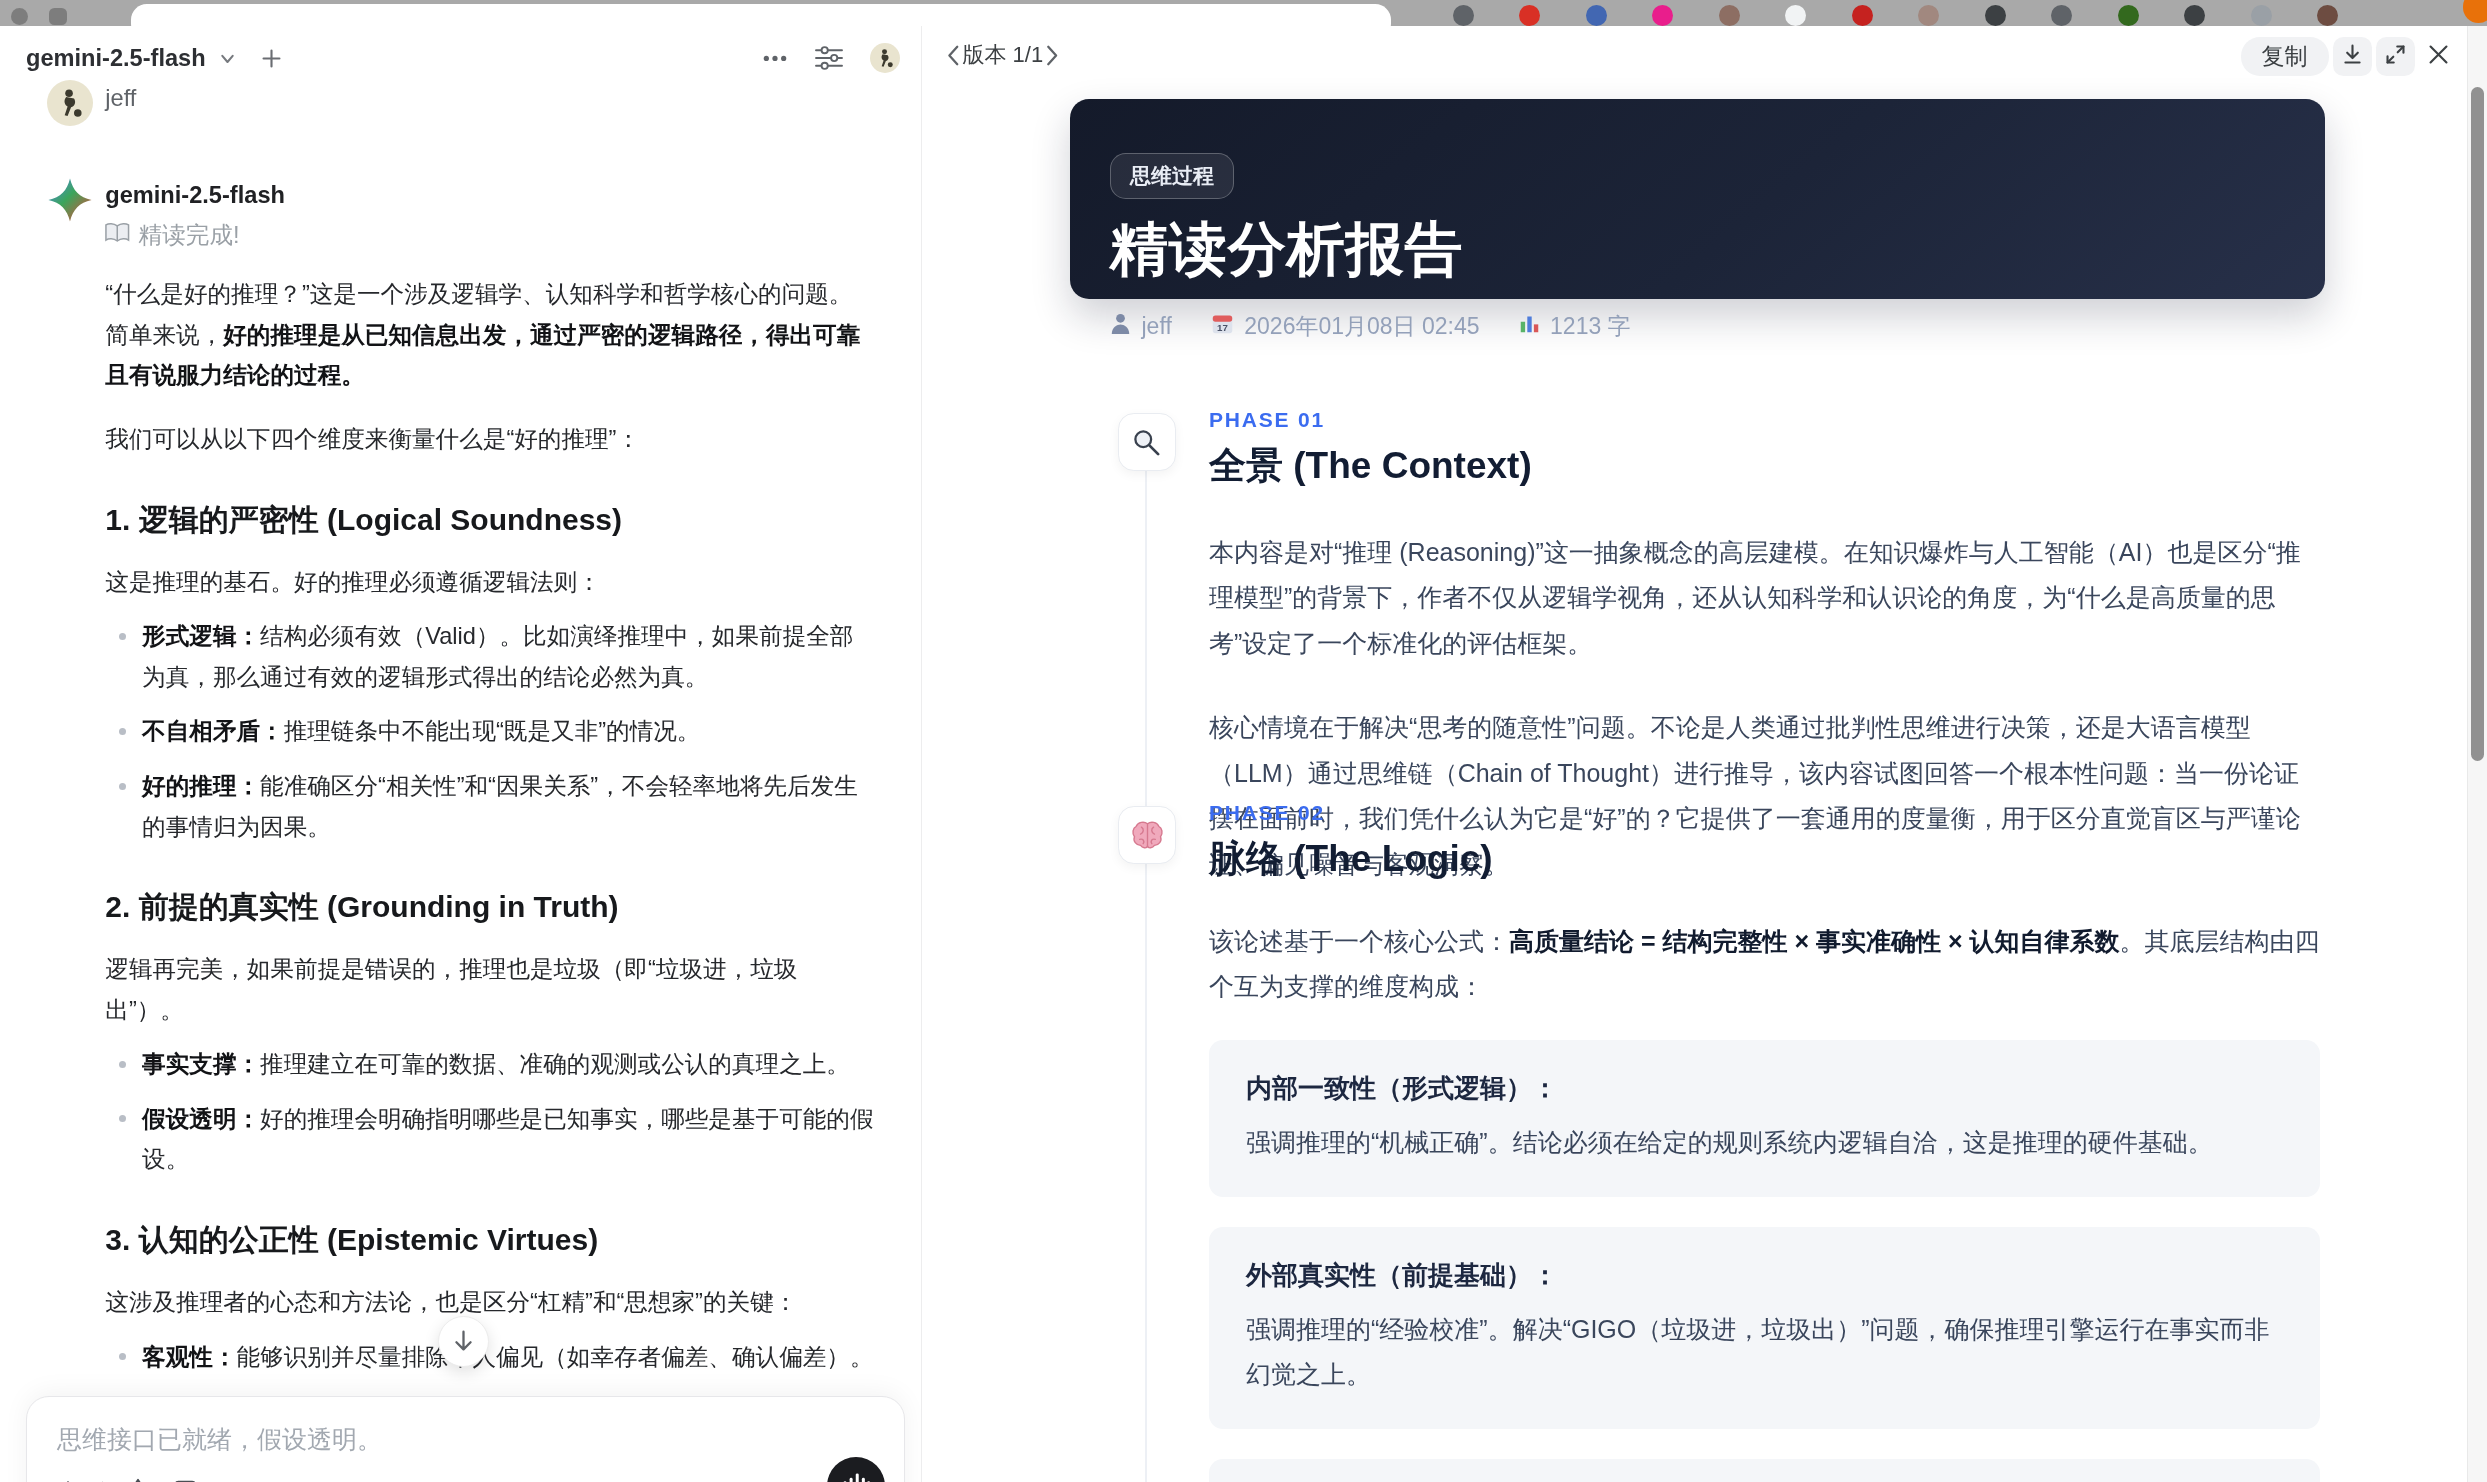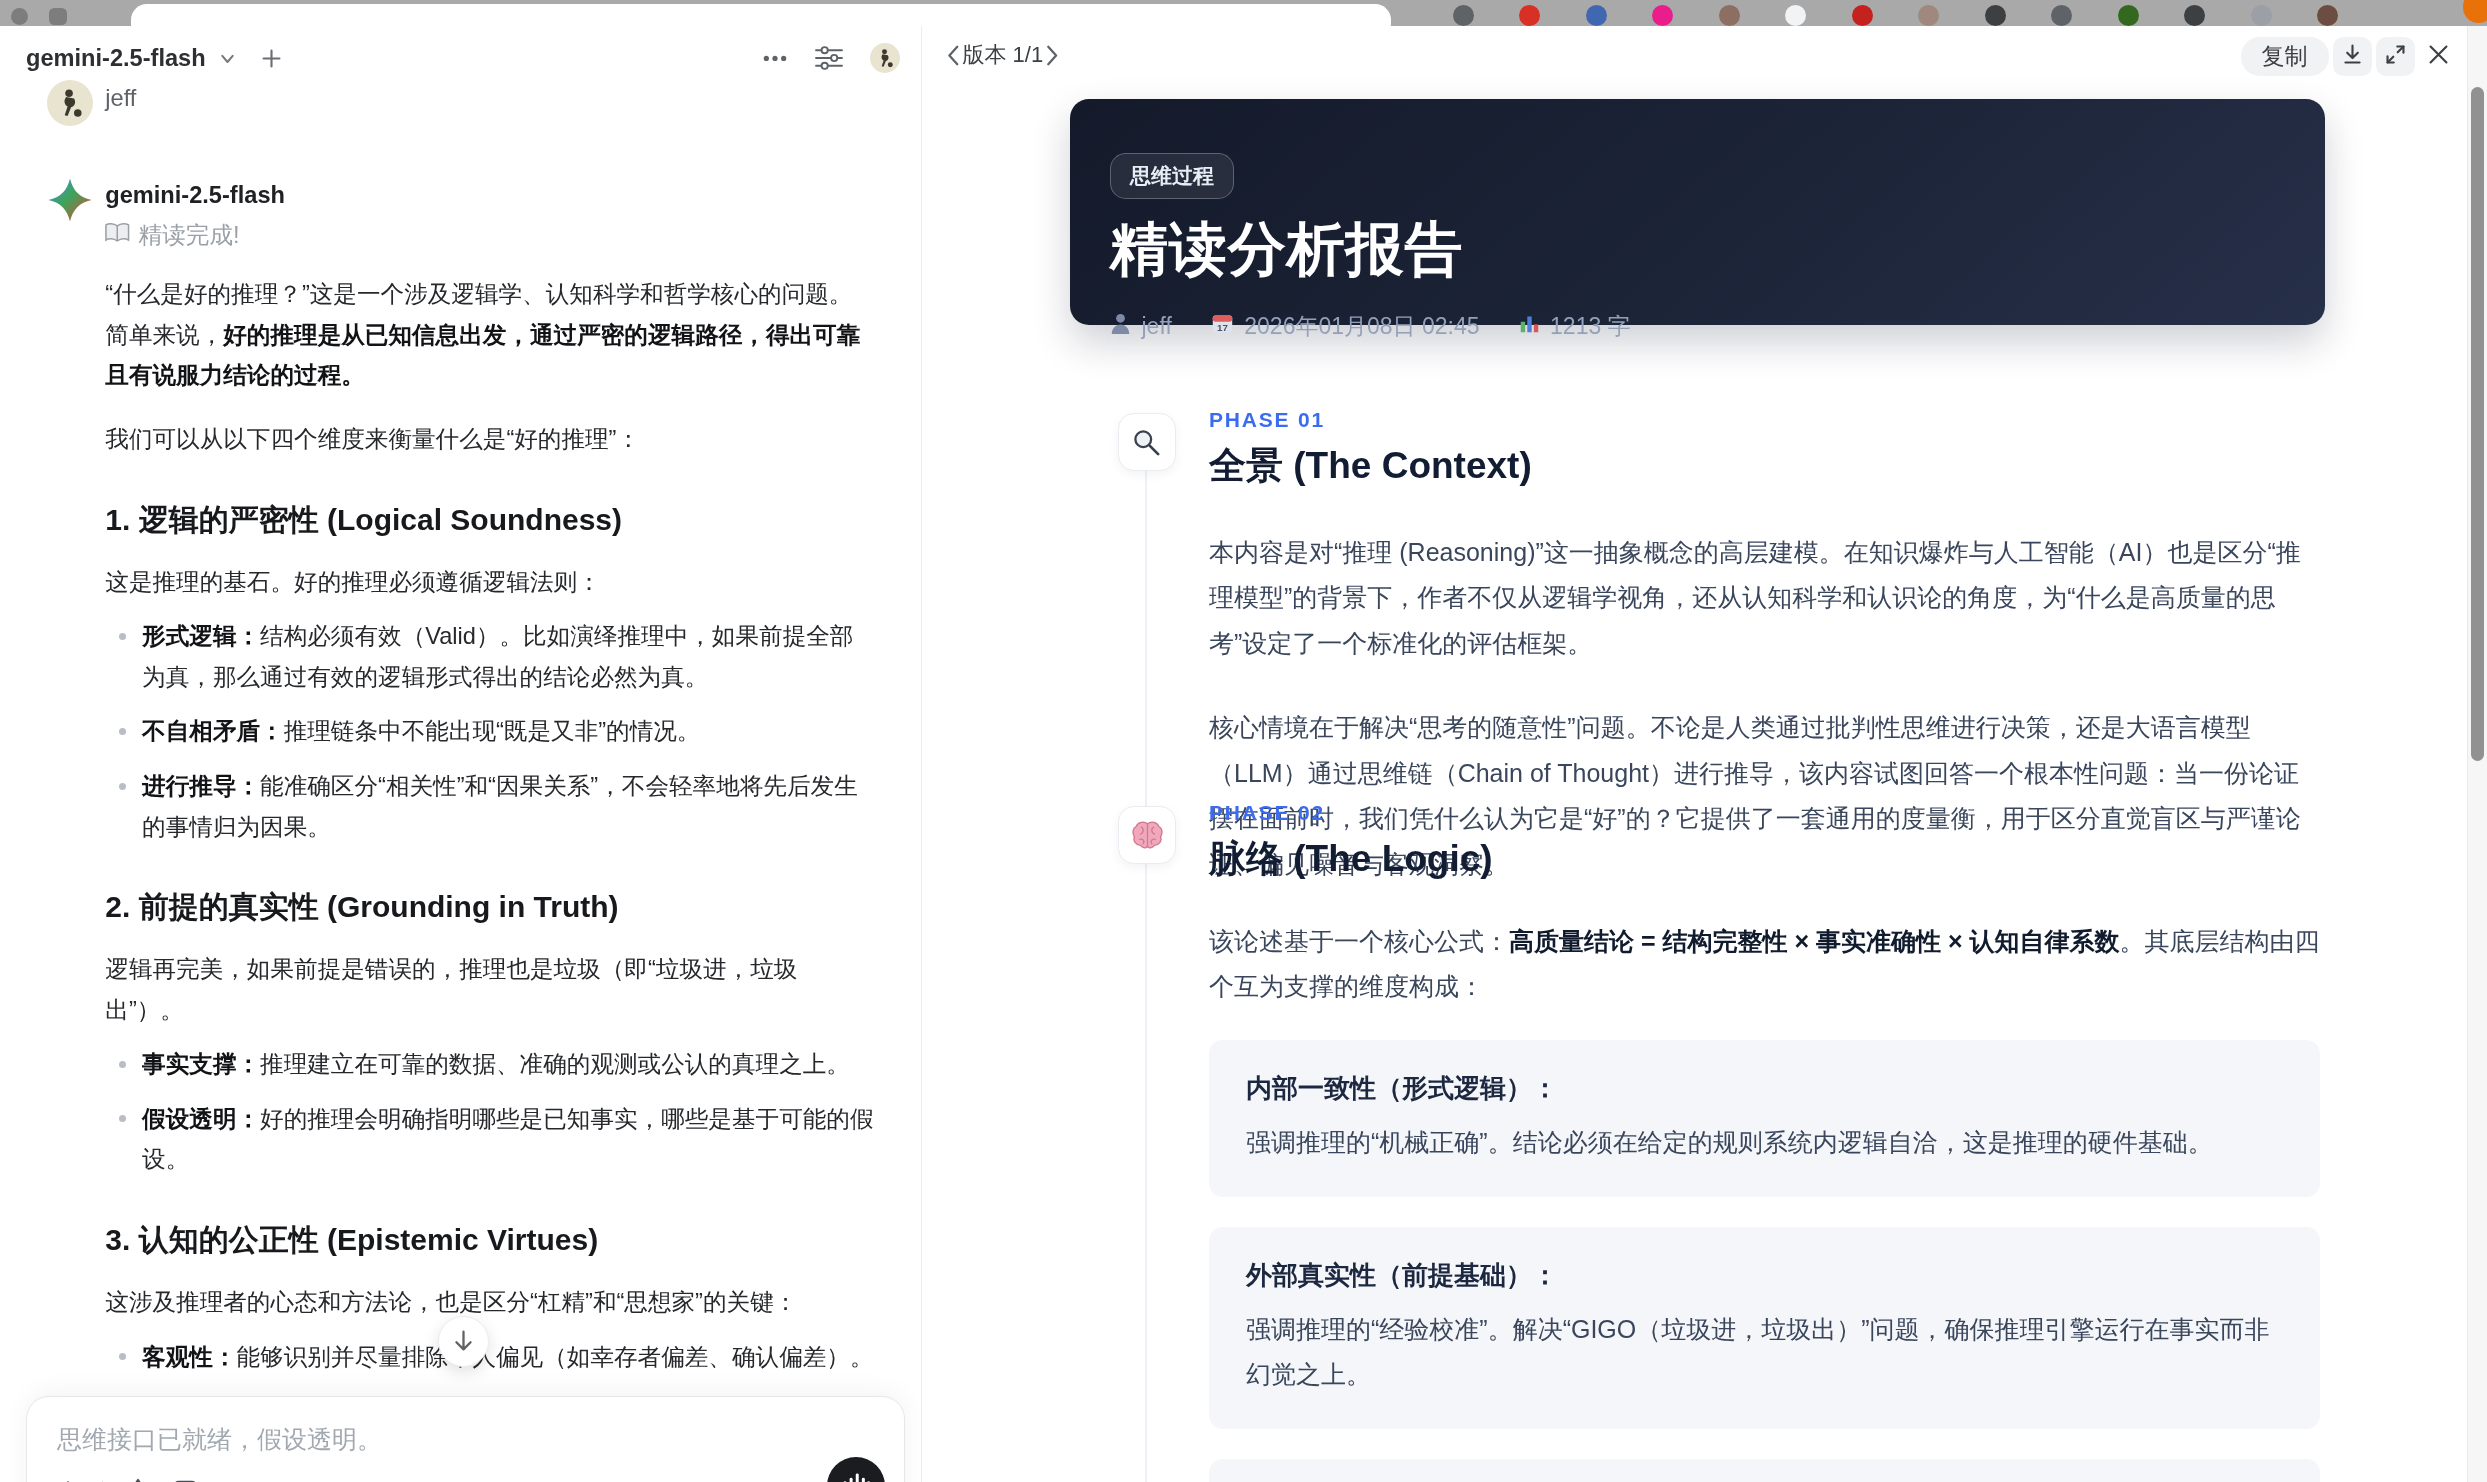--- a/index.html
+++ b/index.html
@@ -60,21 +60,21 @@
   
   .preview{position:absolute;left:922px;right:19px;top:0;bottom:0;background:#fff;overflow:hidden;}
   .version-nav{position:absolute;left:23px;top:14px;display:flex;align-items:center;gap:0;}
   .version-label{font-size:22px;color:#3c4043;}
   .actions{position:absolute;right:10.5px;top:10.5px;display:flex;align-items:center;gap:4px;}
   .pill{height:39px;padding:0 21px;border-radius:19px;background:#f1f2f4;border:none;font-size:23px;color:#3c4043;
         display:flex;align-items:center;cursor:pointer;font-family:inherit;}
   .sq{width:39px;height:39px;border-radius:10.5px;background:#f1f2f4;border:none;display:flex;align-items:center;justify-content:center;cursor:pointer;}
   .plainbtn{width:39px;height:39px;background:none;border:none;display:flex;align-items:center;justify-content:center;cursor:pointer;}
 
-  .hero{position:absolute;left:148px;top:73px;width:1255px;height:226px;border-radius:19px;
+  .hero{position:absolute;left:148px;top:73px;width:1255px;height:200px;border-radius:19px;
     background:linear-gradient(140deg,#141a2a 0%,#1c2438 55%,#273049 100%);
     box-shadow:0 17.5px 39px rgba(18,26,48,.20);}
   .badge{position:absolute;left:40px;top:54px;padding:7.9px 19px;border-radius:15.8px;font-size:21px;font-weight:700;
     color:#e9edf5;background:rgba(255,255,255,.08);border:0.9px solid rgba(255,255,255,.25);}
   .hero h1{position:absolute;left:40px;top:112px;margin:0;font-size:58px;font-weight:800;color:#ffffff;letter-spacing:0.9px;}
   .hero-meta{position:absolute;left:40px;top:212px;display:flex;align-items:center;gap:39px;color:#93a0b9;font-size:23px;}
   .meta-item{display:flex;align-items:center;gap:10.5px;}
 
   .timeline{position:absolute;left:223px;top:438px;bottom:0;width:1.8px;background:#edf0f5;}
   .phase{position:absolute;left:196px;width:1251px;}
@@ -221,21 +221,21 @@
             <div class="li">
                 <span class="dot"></span>
                 <p><b>形式逻辑：</b><span>结构必须有效（Valid）。比如演绎推理中，如果前提全部为真，那么通过有效的逻辑形式得出的结论必然为真。</span></p>
               </div>
             <div class="li">
                 <span class="dot"></span>
                 <p><b>不自相矛盾：</b><span>推理链条中不能出现“既是又非”的情况。</span></p>
               </div>
             <div class="li">
                 <span class="dot"></span>
-                <p><b>进行推导：</b><span>能准确区分“相关性”和“因果关系”，不会轻率地将先后发生的事情归为因果。</span></p>
+                <p><b>好的推理：</b><span>能准确区分“相关性”和“因果关系”，不会轻率地将先后发生的事情归为因果。</span></p>
               </div>
 
             <h3>2. 前提的真实性 (Grounding in Truth)</h3>
             <p>逻辑再完美，如果前提是错误的，推理也是垃圾（即“垃圾进，垃圾出”）。</p>
             <div class="li">
                 <span class="dot"></span>
                 <p><b>事实支撑：</b><span>推理建立在可靠的数据、准确的观测或公认的真理之上。</span></p>
               </div>
             <div class="li">
                 <span class="dot"></span>

